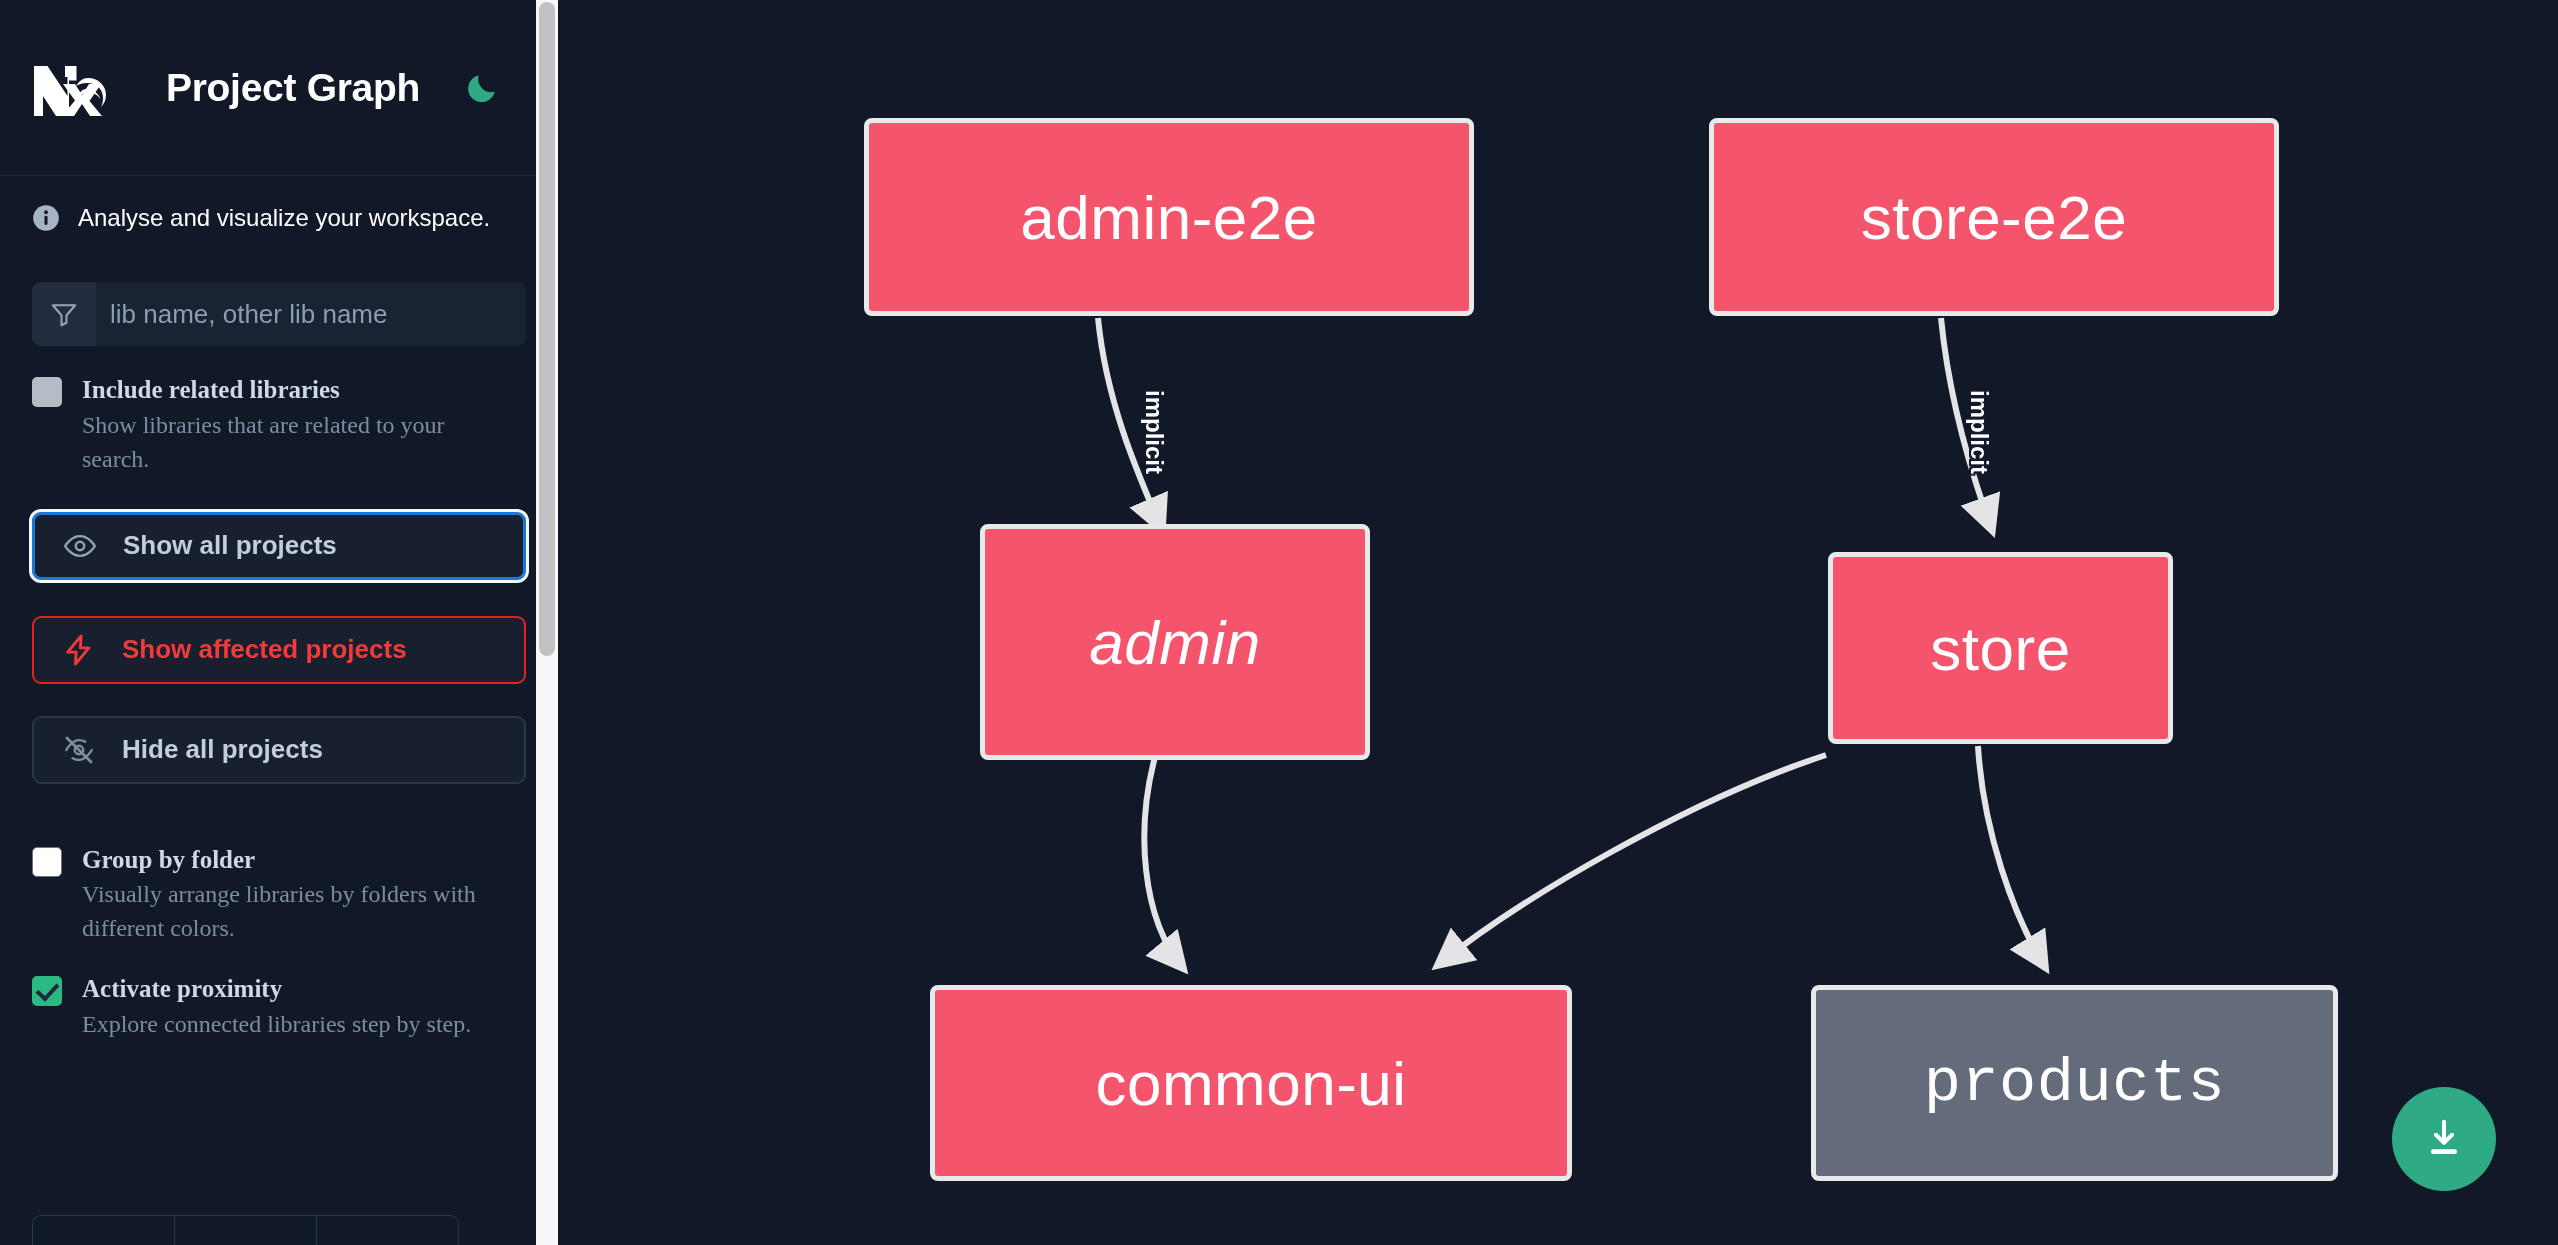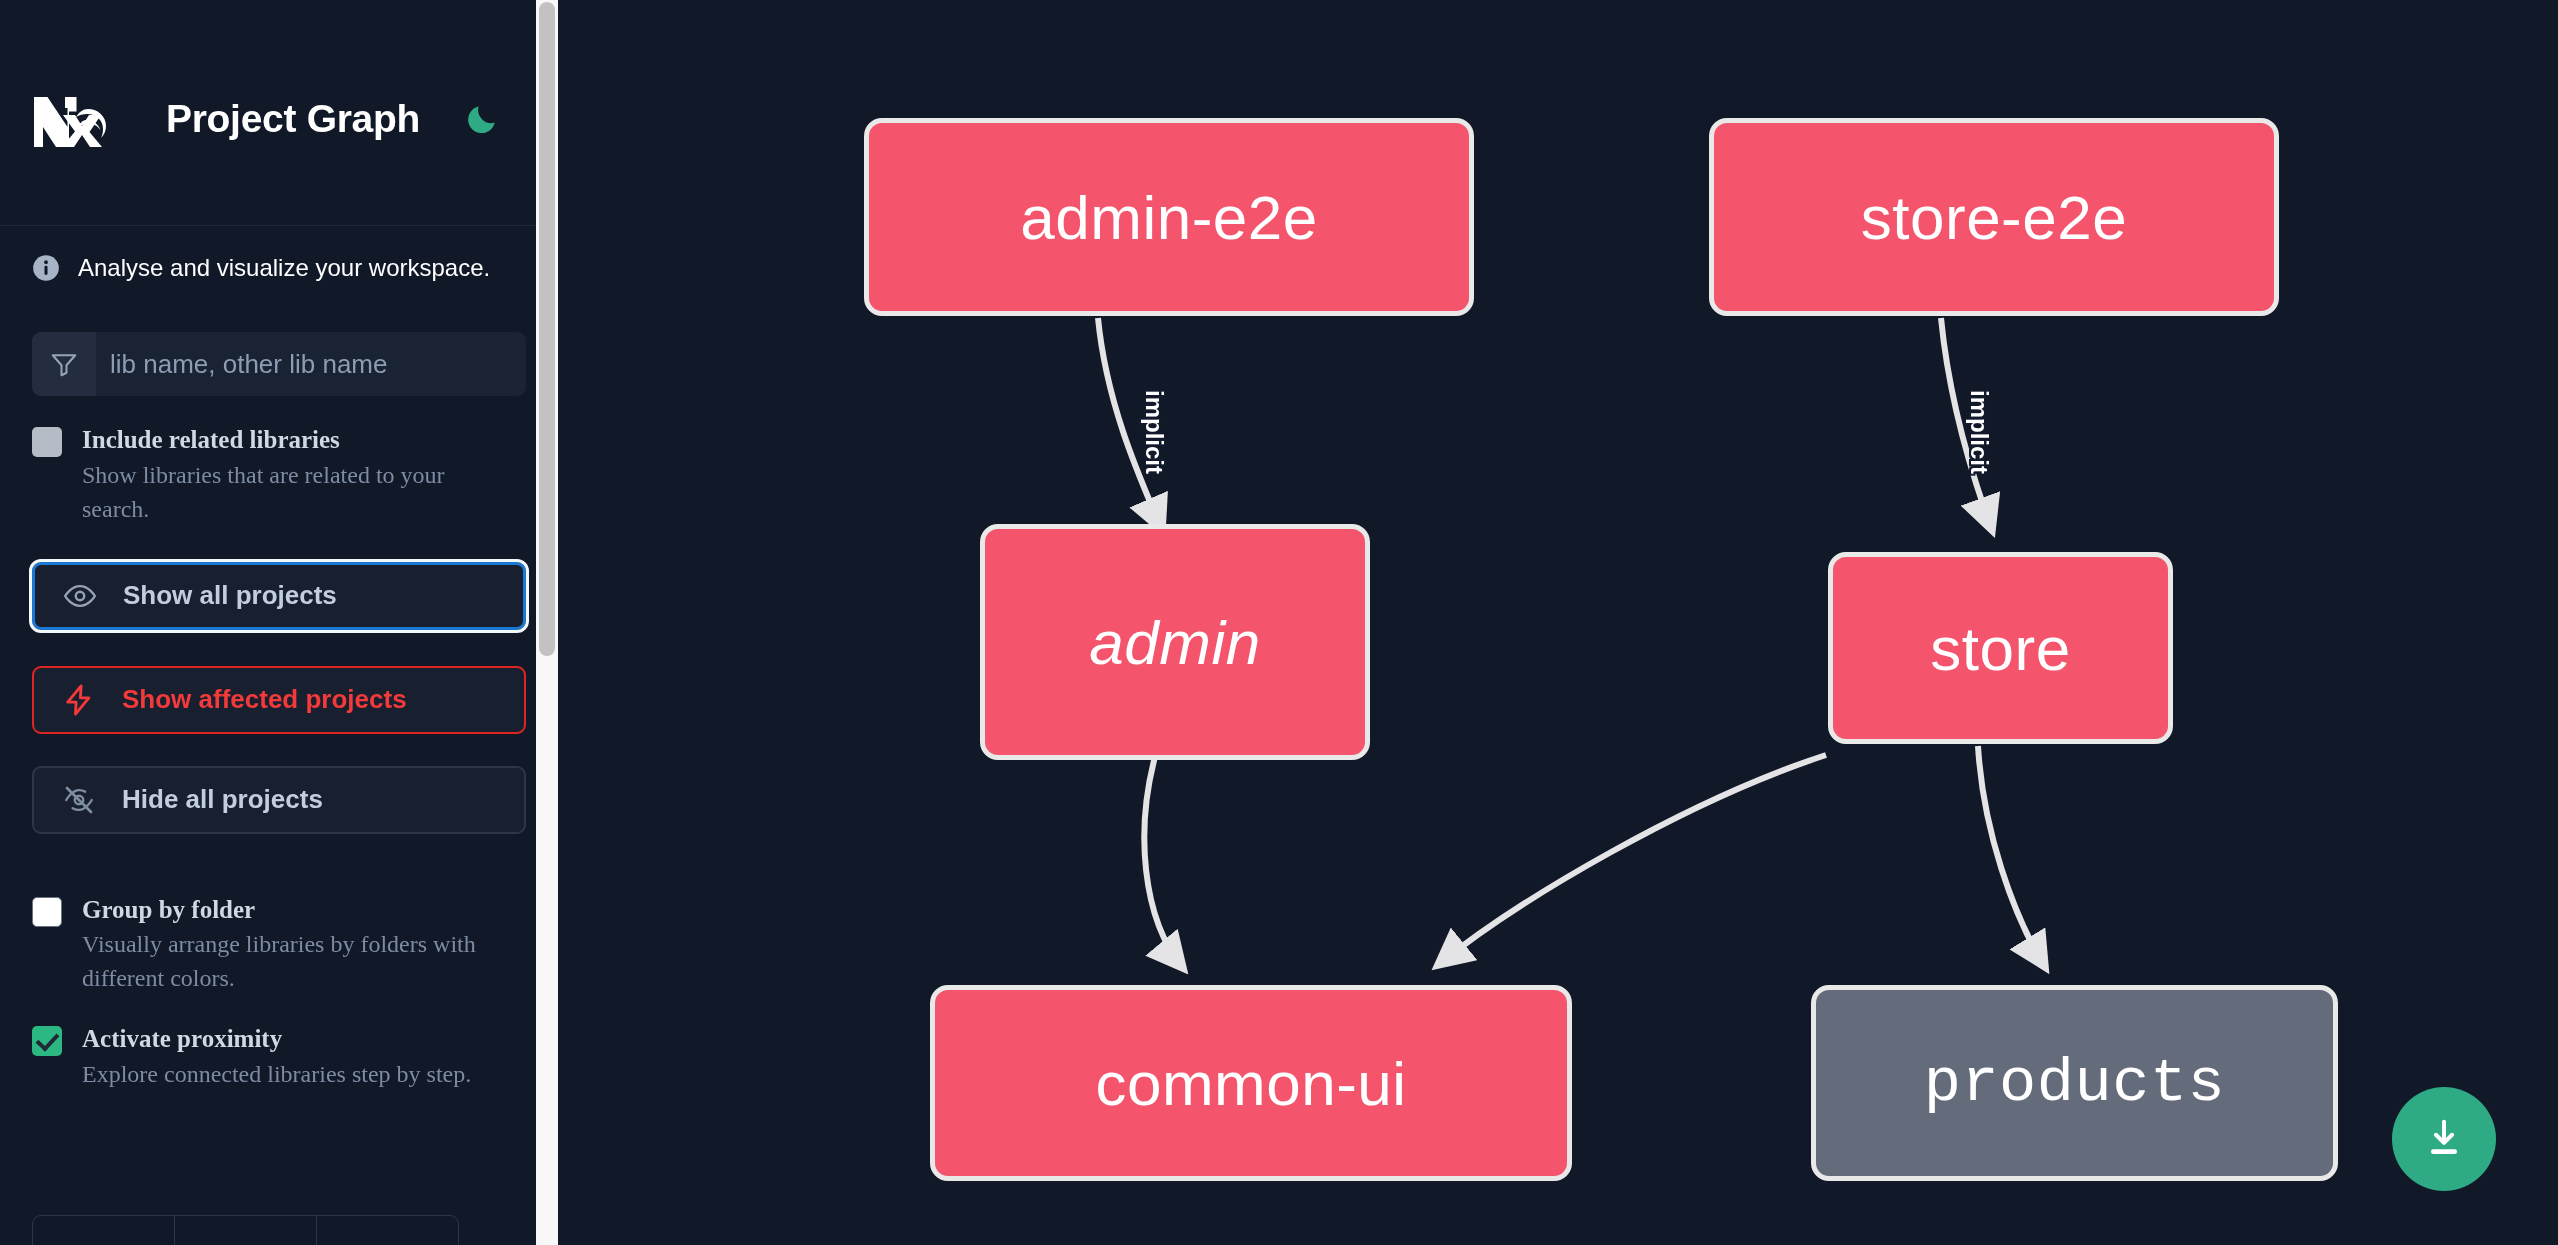--- a/index.html
+++ b/index.html
@@ -14,25 +14,24 @@
 
   
   .sidebar {
     position: relative;
     width: 558px; height: 1245px;
     background: #111827;
     flex: 0 0 558px;
     overflow: hidden;
   }
   .sidebar-header {
-    height: 214px;
+    height: 176px;
     display: flex; align-items: center;
     padding-left: 32px;
     border-bottom: 1px solid #1e2939;
-    margin-top: 12px;
   }
   .nx-logo { width: 88px; height: 64px; flex: 0 0 88px; }
   .app-title {
     margin-left: 46px;
     color: #ffffff;
     font-size: 39px;
     font-weight: 700;
     letter-spacing: -0.3px;
     white-space: nowrap;
   }
@@ -182,21 +181,21 @@
     flex: 1 1 auto;
     height: 1245px;
     background: #111827;
     overflow: hidden;
   }
   .graph-svg { position: absolute; inset: 0; width: 100%; height: 100%; }
 
   .node {
     position: absolute;
     display: flex; align-items: center; justify-content: center;
-    border-radius: 18px;
+    border-radius: 8px;
     border: 5px solid #e9e9ea;
     color: #ffffff;
     font-size: 62px;
     font-weight: 400;
     letter-spacing: 0.5px;
     cursor: pointer;
     white-space: nowrap;
   }
   .node.affected { background: #f4556d; }
   .node.neutral  { background: #646c7c; }

